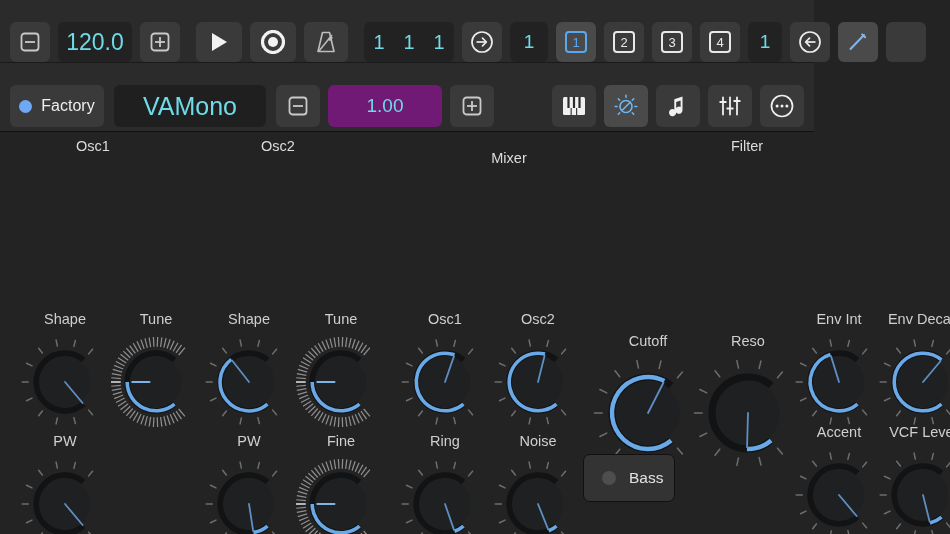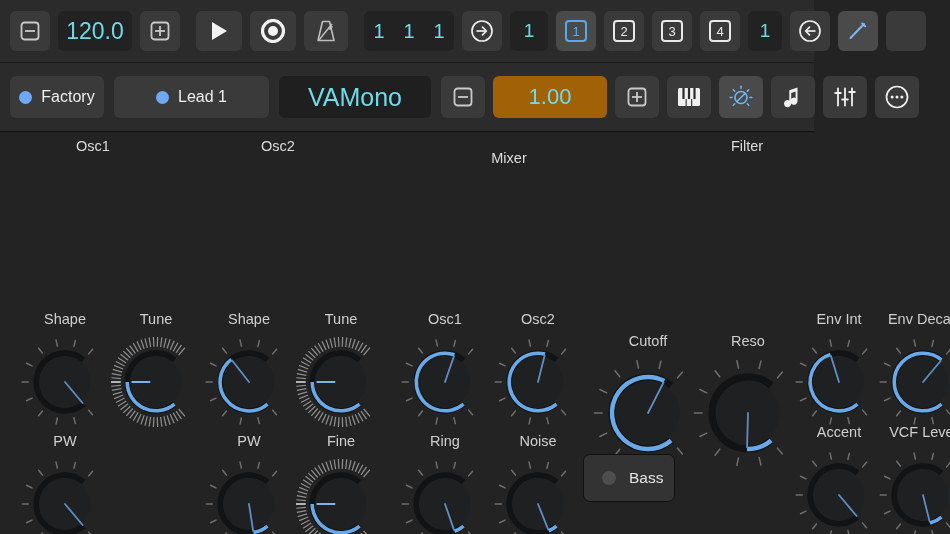--- a/index.html
+++ b/index.html
@@ -9,21 +9,21 @@
     font-family: "Liberation Sans", sans-serif;
     overflow: hidden;
     -webkit-font-smoothing: antialiased;
   }
   #app { position: relative; width: 950px; height: 534px; background: #232323; }
 
   
   .toolbar {
     position: absolute; left: 0; width: 814px;
     background: #2b2b2b;
-    display: flex; align-items: center;
+    display: flex; align-items: flex-end;
   }
   #toolbar-transport { top: 0; height: 62px; padding: 0 10px; }
   #toolbar-preset   { top: 62px; height: 70px; padding: 4px 10px;
                       border-top: 1px solid #1a1a1a; border-bottom: 1px solid #111; }
 
   .tb-btn {
     background: #3a3a3a; border-radius: 6px;
     height: 40px; min-width: 40px;
     display: flex; align-items: center; justify-content: center;
     color: #e8e8e8; cursor: pointer; flex: none;
@@ -55,21 +55,21 @@
     display:flex; align-items:center; justify-content:center;
     color:#eee; font-size:16px; cursor:pointer; flex:none; margin-right:10px;
     padding: 0 14px;
   }
   .dotled { width:13px; height:13px; border-radius:50%; background:#6fa8f5;
             margin-right:9px; flex:none; }
   .pr-name { background:#1f1f1f; color:#6fdbe8; font-size:25px;
              width:152px; height:42px; border-radius:6px;
              display:flex; align-items:center; justify-content:center;
              margin-right:10px; flex:none; }
-  .pr-val  { background:#a16207; color:#6fdbe8; font-size:22px;
+  .pr-val  { background:#701a75; color:#6fdbe8; font-size:19px;
              width:114px; height:42px; border-radius:6px;
              display:flex; align-items:center; justify-content:center;
              margin-right:8px; flex:none; }
   .ic-btn  { background:#3a3a3a; border-radius:6px; width:44px; height:42px;
              display:flex; align-items:center; justify-content:center;
              margin-right:8px; flex:none; cursor:pointer; }
   .ic-btn.on { background:#4a4a4a; }
 
   
   #panel { position:absolute; top:132px; left:0; width:950px; height:402px;
@@ -197,24 +197,20 @@
     </div>
   </div>
 
   <div class="toolbar" id="toolbar-preset">
 
     <div class="pr-btn" style="width:94px">
       <span class="dotled"></span>
       <span>Factory</span>
     </div>
 
-    <div class="pr-btn" style="width:155px">
-      <span class="dotled"></span>
-      <span>Lead 1</span>
-    </div>
 
     <div class="pr-name">VAMono</div>
 
     <div class="ic-btn">
       <svg width="20" height="20" viewBox="0 0 20 20">
           <rect x="1.5" y="1.5" width="17" height="17" rx="3" fill="none" stroke="#c9c9c9" stroke-width="1.8"></rect>
           <rect x="5" y="9.1" width="10" height="1.8" fill="#c9c9c9"></rect>
         </svg>
     </div>
 

